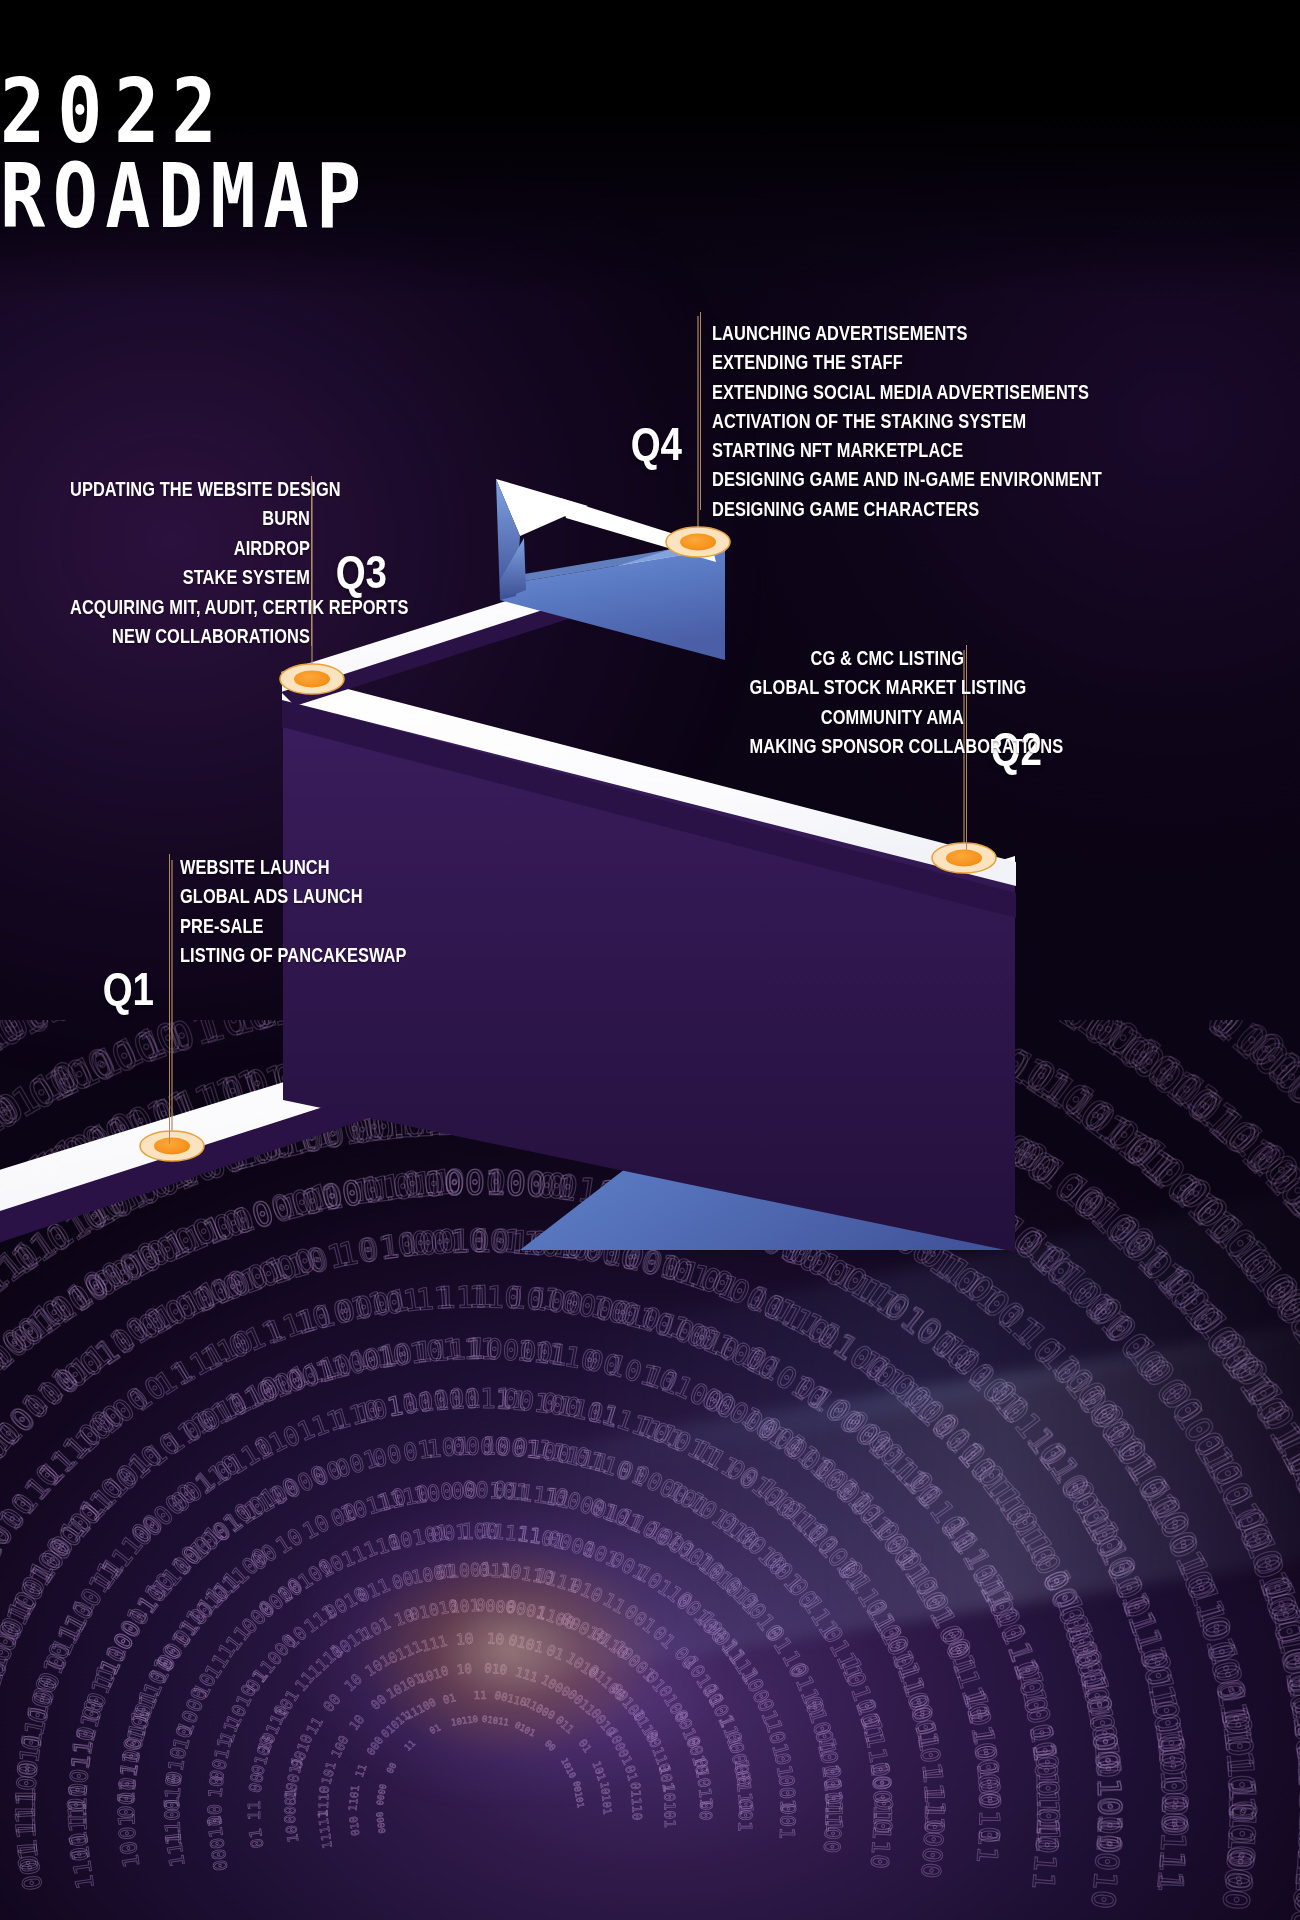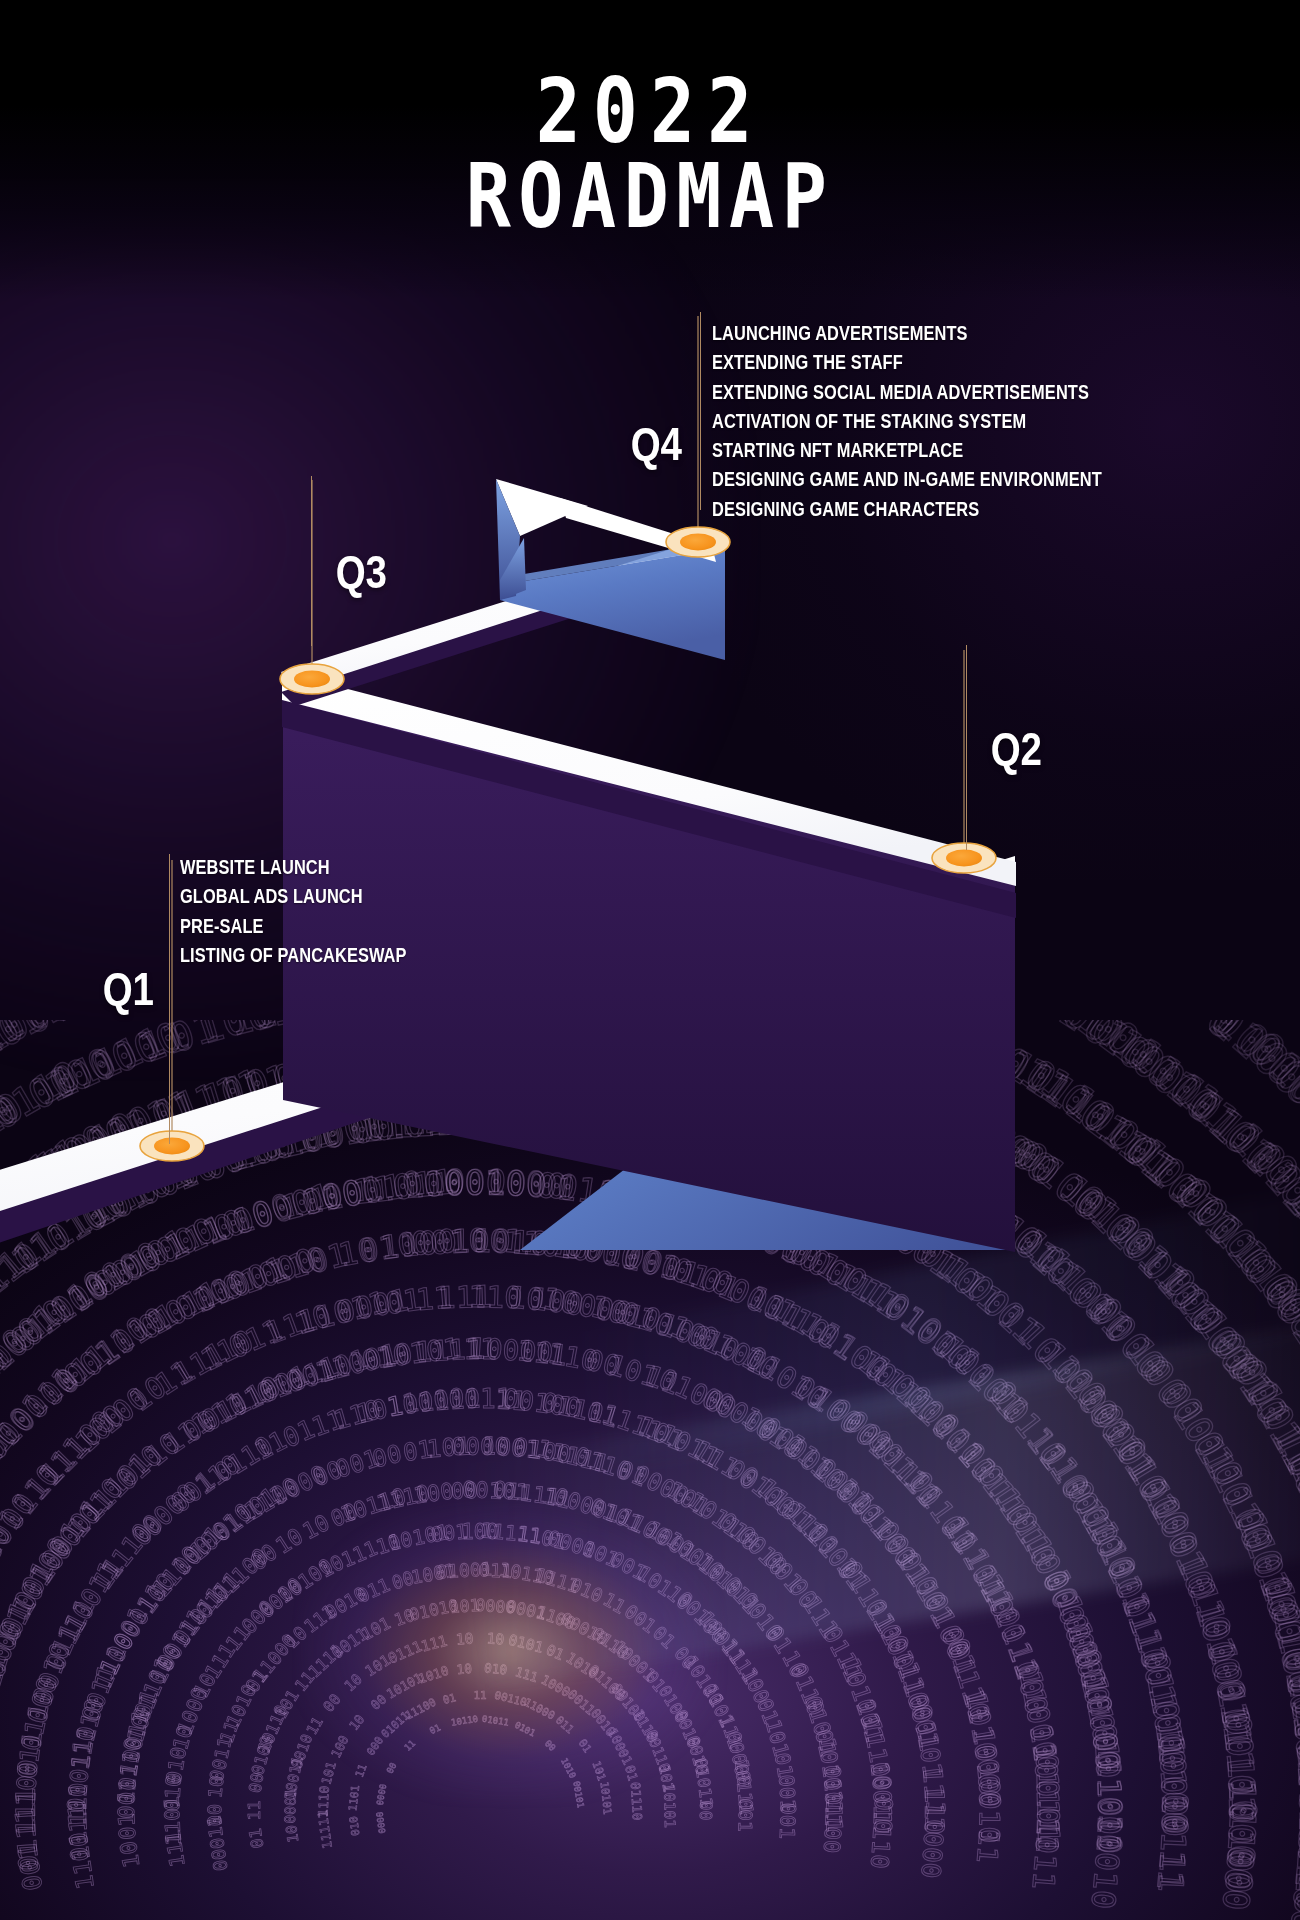--- a/index.html
+++ b/index.html
@@ -49,21 +49,21 @@
     position:absolute; right:-40px; bottom:520px; width:760px; height:140px;
     background:linear-gradient(100deg, rgba(0,0,0,0) 0%, rgba(120,160,220,.10) 45%, rgba(0,0,0,0) 100%);
     transform:rotate(-11deg); filter:blur(8px);
   }
 
   
   #road{ position:absolute; left:0; top:0; width:1300px; height:1920px; }
 
   
   .title-wrap{
-    position:absolute; left:0; top:70px; width:1300px; text-align:center;
+    position:absolute; left:0; top:70px; width:1300px; 
     z-index:30; pointer-events:none;
   }
   .title-l1, .title-l2{
     color:#fff; font-weight:700; letter-spacing:.10em; line-height:.95;
     font-family:"DejaVu Sans Mono","Liberation Mono",monospace;
     text-transform:uppercase;
     transform:scaleY(1.18); transform-origin:center top;
   }
   .title-l1{ font-size:75px; letter-spacing:.16em; }
   .title-l2{ font-size:75px; letter-spacing:.10em; margin-top:14px; }
@@ -1199,23 +1199,41 @@
       <li>EXTENDING SOCIAL MEDIA ADVERTISEMENTS</li>
       <li>ACTIVATION OF THE STAKING SYSTEM</li>
       <li>STARTING NFT MARKETPLACE</li>
       <li>DESIGNING GAME AND IN-GAME ENVIRONMENT</li>
       <li>DESIGNING GAME CHARACTERS</li>
     </ul>
   </div>
   <div class="qnum" id="q4-num">Q4</div>
 
   <div class="rule" id="q3-rule"></div>
+  <div class="qblock right-al" id="q3">
+    <ul class="qlist">
+      <li>UPDATING THE WEBSITE DESIGN</li>
+      <li>BURN</li>
+      <li>AIRDROP</li>
+      <li>STAKE SYSTEM</li>
+      <li>ACQUIRING MIT, AUDIT, CERTIK REPORTS</li>
+      <li>NEW COLLABORATIONS</li>
+    </ul>
+  </div>
   <div class="qnum" id="q3-num">Q3</div>
 
   <div class="rule" id="q2-rule"></div>
+  <div class="qblock right-al" id="q2">
+    <ul class="qlist">
+      <li>CG &amp; CMC LISTING</li>
+      <li>GLOBAL STOCK MARKET LISTING</li>
+      <li>COMMUNITY AMA</li>
+      <li>MAKING SPONSOR COLLABORATIONS</li>
+    </ul>
+  </div>
   <div class="qnum" id="q2-num">Q2</div>
 
   <div class="rule" id="q1-rule"></div>
   <div class="qblock left-al" id="q1">
     <ul class="qlist">
       <li>WEBSITE LAUNCH</li>
       <li>GLOBAL ADS LAUNCH</li>
       <li>PRE-SALE</li>
       <li>LISTING OF PANCAKESWAP</li>
     </ul>

